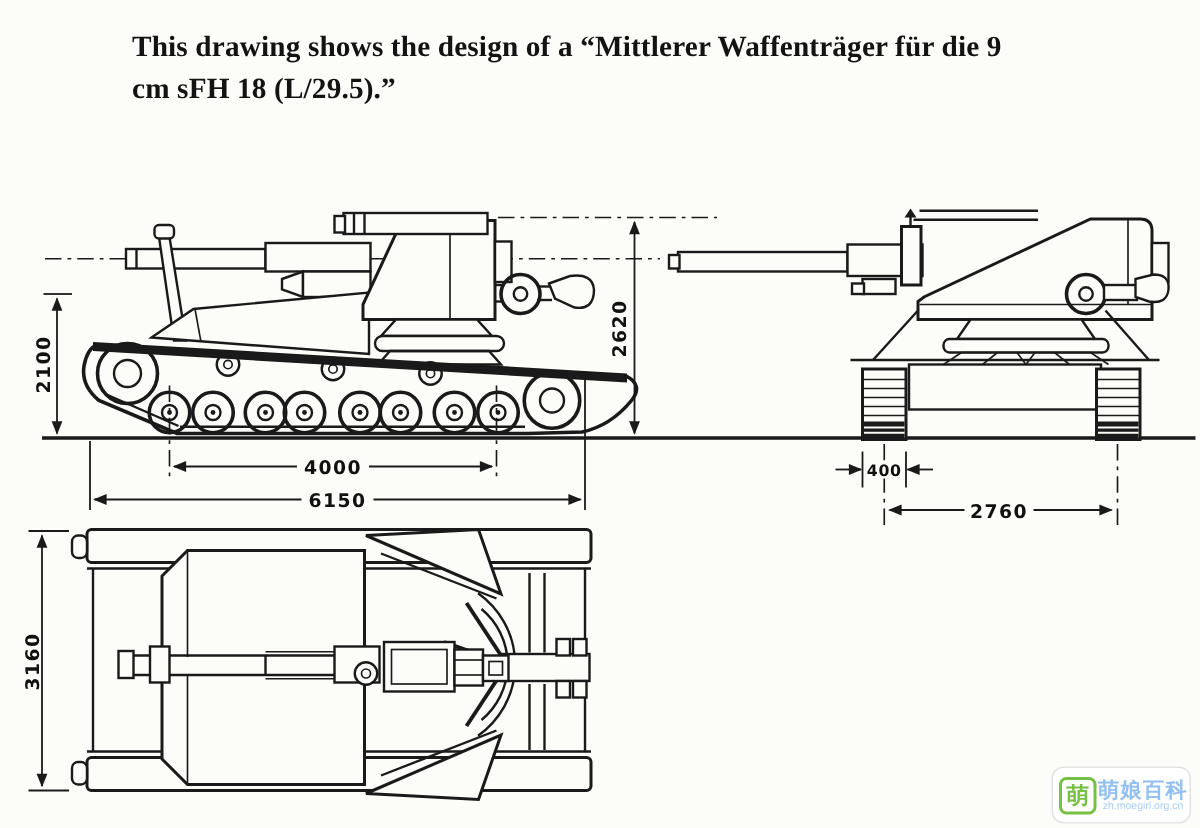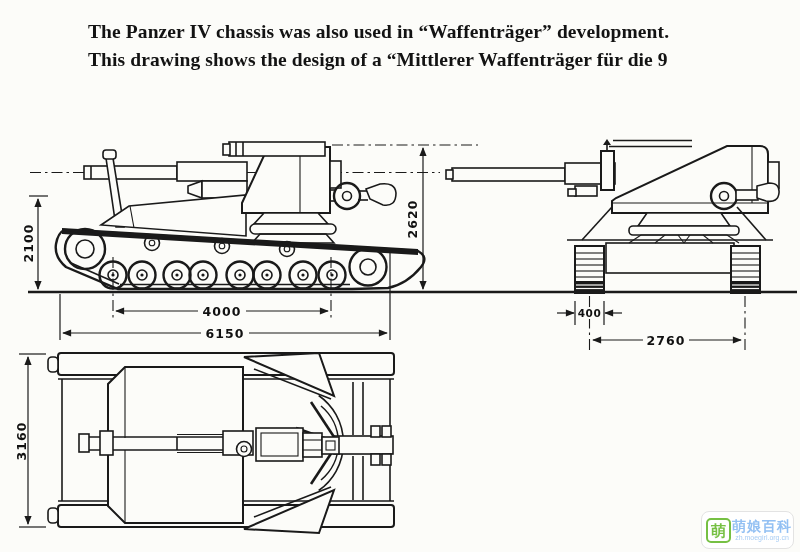--- a/index.html
+++ b/index.html
@@ -33,22 +33,22 @@
   #wm-name{color:#93c0f3;font-weight:bold;font-size:14px;letter-spacing:1px;line-height:16px;
            text-shadow:0 0 1px #ffffff;white-space:nowrap;}
   #wm-url{color:#a9cdf4;font-size:7px;line-height:8px;white-space:nowrap;}
 </style>
 </head>
 <body>
 
 <div id="page">
 
   <div id="caption">
-    <div>The Panzer IV chassis was also used in “Waffenträger” development.</div>
     <div>This drawing shows the design of a “Mittlerer Waffenträger für die 9</div>
+    <div>cm sFH 18 (L/29.5).”</div>
   </div>
 
   <svg id="drawing" width="800" height="552" viewBox="0 0 800 552">
     <defs>
       <marker id="ar" viewBox="0 0 10 10" refX="9" refY="5" markerWidth="9.5" markerHeight="7.5" orient="auto-start-reverse">
         <path d="M0,1 L10,5 L0,9 Z" fill="#1a1a1a"></path>
       </marker>
     </defs>
 
     <g>

